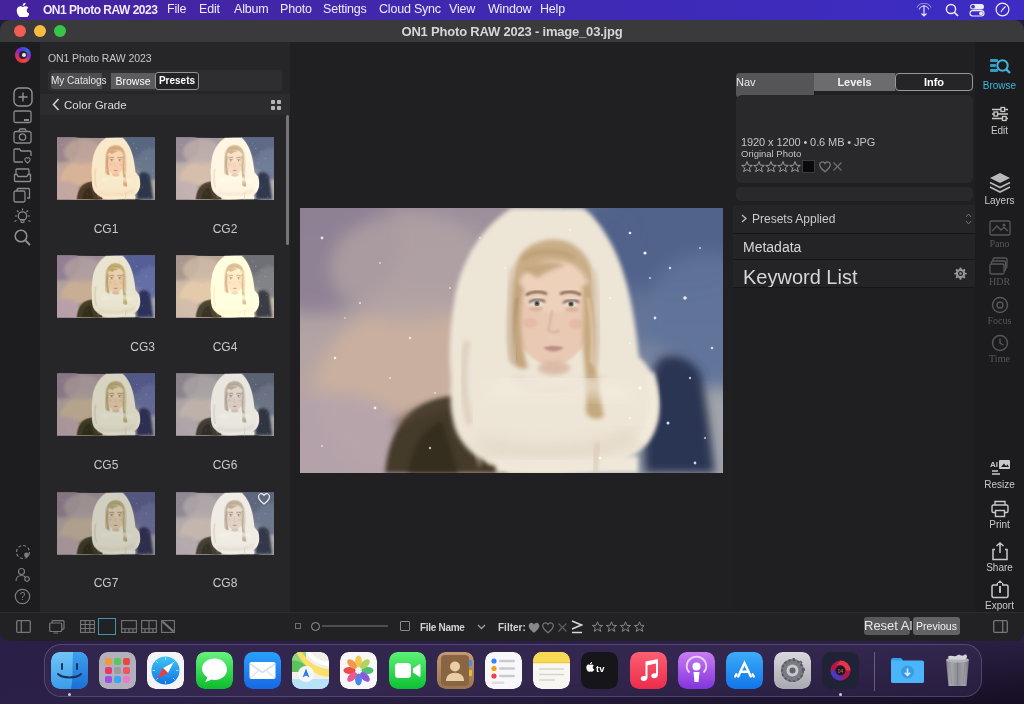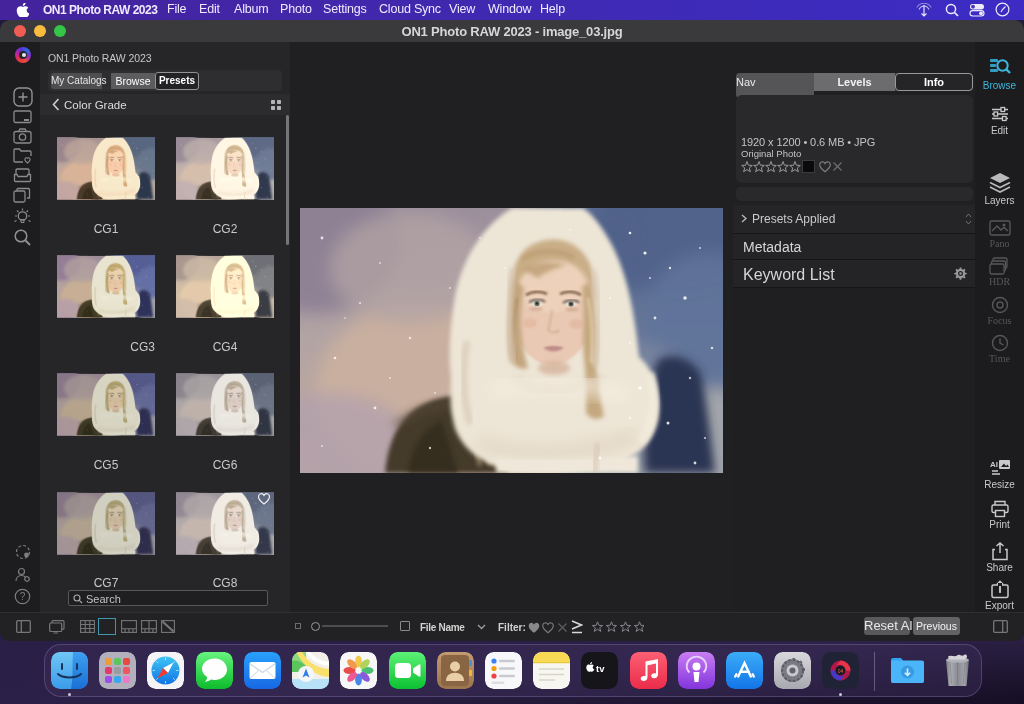--- a/index.html
+++ b/index.html
@@ -221,27 +221,20 @@
         <svg viewBox="0 0 423 265">
           <use href="#photo"></use>
         </svg>
       </div>
     <svg class="abs" style="left:217px;top:450px" width="14" height="13" viewBox="0 0 14 13">
         <path d="M7,12 C2.5,8.5 1,6 1.6,3.8 C2.2,1.8 4.6,1 6,2.2 C6.6,2.7 7,3.4 7,3.4 C7,3.4 7.4,2.7 8,2.2 C9.4,1 11.8,1.8 12.4,3.8 C13,6 11.5,8.5 7,12 Z" stroke="#f0f0f0" stroke-width="1.2" fill="none"></path>
       </svg>
     <div class="thumblabel" style="left:17px;top:534px;">CG7</div>
     <div class="thumblabel" style="left:136px;top:534px;">CG8</div>
 
-    <div class="abs" style="left:28px;top:548px;width:200px;height:16px;background:#1f1f21;border:1px solid #58585c;border-radius:2px;">
-      <svg class="abs" style="left:4px;top:3px" width="10" height="10" viewBox="0 0 10 10">
-          <circle cx="4" cy="4" r="3" stroke="#a8a8aa" stroke-width="1.1" fill="none"></circle>
-          <path d="M6.3,6.3 L9,9" stroke="#a8a8aa" stroke-width="1.2"></path>
-        </svg>
-      <span class="abs" style="left:17px;top:2px;font-size:11px;color:#c2c2c2;">Search</span>
-    </div>
 
     <div class="abs" style="left:246px;top:73px;width:3px;height:130px;background:#76767a;border-radius:2px;"></div>
   </div>
   <div id="center">
     <div class="abs" style="left:10px;top:166px;width:423px;height:265px;overflow:hidden;">
       <svg width="423" height="265" viewBox="0 0 423 265">
           <use href="#photo"></use>
         </svg>
     </div>
   </div>
@@ -282,21 +275,21 @@
     <svg class="abs" style="left:232px;top:171px" width="7" height="12" viewBox="0 0 7 12">
         <path d="M1,4 L3.5,1 L6,4 M1,8 L3.5,11 L6,8" stroke="#707072" stroke-width="1" fill="none"></path>
       </svg>
     <div class="abs" style="left:0px;top:191px;width:242px;height:1px;background:#161618;"></div>
 
     <div class="abs" style="left:0px;top:192px;width:242px;height:25px;background:#242426;"></div>
     <div class="abs" style="left:10px;top:197px;font-size:14px;color:#d6d6d6;">Metadata</div>
     <div class="abs" style="left:0px;top:217px;width:242px;height:1px;background:#161618;"></div>
 
     <div class="abs" style="left:0px;top:218px;width:242px;height:27px;background:#242426;"></div>
-    <div class="abs" style="left:10px;top:224px;font-size:16px;color:#d6d6d6;">Keyword List</div>
+    <div class="abs" style="left:10px;top:224px;font-size:20px;color:#d6d6d6;">Keyword List</div>
     <svg class="abs" style="left:221px;top:225px" width="13" height="13" viewBox="0 0 13 13">
       <path fill="#98989a" d="M6.5,4 A2.5,2.5 0 1 0 6.5,9 A2.5,2.5 0 1 0 6.5,4 Z M5.7,0.5 L7.3,0.5 L7.6,2.1 L9,2.7 L10.4,1.8 L11.5,2.9 L10.6,4.3 L11.2,5.7 L12.8,6 L12.8,7.3 L11.2,7.6 L10.6,9 L11.5,10.4 L10.4,11.5 L9,10.6 L7.6,11.2 L7.3,12.8 L5.7,12.8 L5.4,11.2 L4,10.6 L2.6,11.5 L1.5,10.4 L2.4,9 L1.8,7.6 L0.2,7.3 L0.2,6 L1.8,5.7 L2.4,4.3 L1.5,2.9 L2.6,1.8 L4,2.7 L5.4,2.1 Z M6.5,5.2 A1.3,1.3 0 1 1 6.5,7.8 A1.3,1.3 0 1 1 6.5,5.2 Z"></path>
     </svg>
     <div class="abs" style="left:0px;top:245px;width:242px;height:1px;background:#161618;"></div>
     <div class="abs" style="left:0px;top:246px;width:242px;height:324px;background:#1f1f21;"></div>
   </div>
   <div id="rtoolbar">
     <div class="rtool" style="top:15px;color:#3fb5dc;">
       <svg width="24" height="22" viewBox="0 0 24 22">
           <rect x="2" y="2" width="8" height="3" rx="1" fill="#2f9dc4"></rect>

